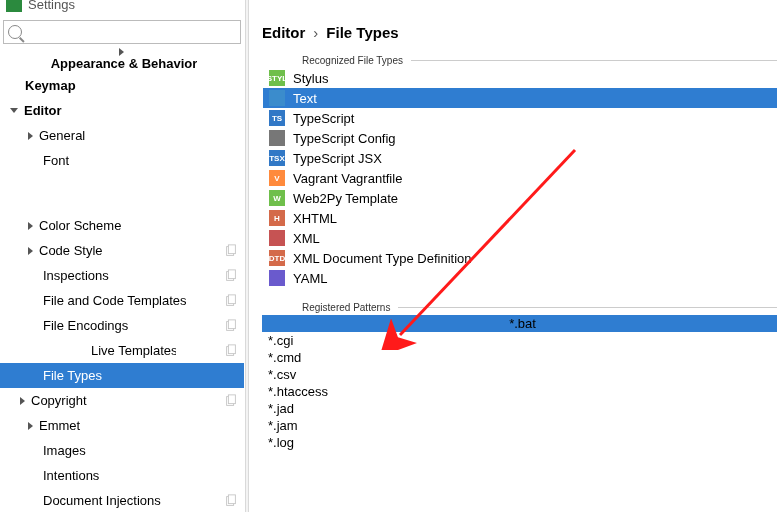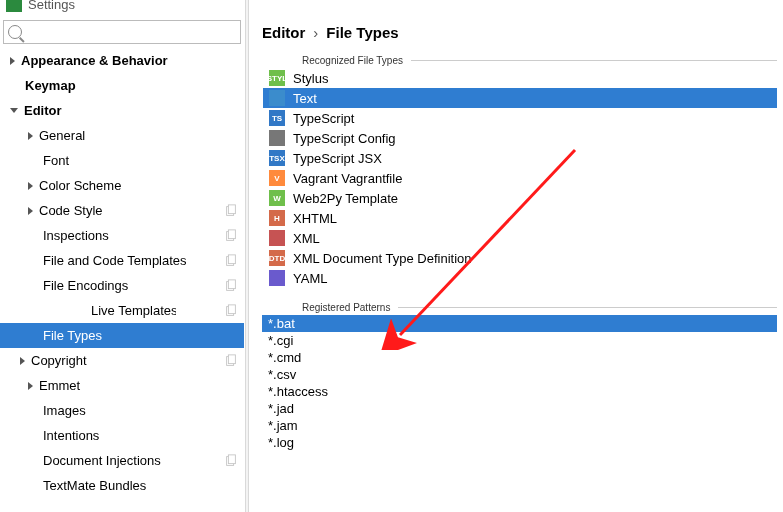--- a/index.html
+++ b/index.html
@@ -25,58 +25,58 @@
 .breadcrumb { font-size: 15px; font-weight: bold; display: flex; align-items: center; gap: 8px; margin-bottom: 14px; }
 .breadcrumb .sep { font-weight: normal; color: #555; }
 .section { margin-bottom: 10px; }
 .section-header { display: flex; align-items: center; gap: 8px; font-size: 10px; color: #333; margin-bottom: 2px; margin-left: 40px; }
 .section-header .line { flex: 1; height: 1px; background: #ccc; }
 .ft-list { border-left: 1px solid #fff; }
 .ft-row { display: flex; align-items: center; height: 20px; padding-left: 6px; gap: 8px; cursor: pointer; }
 .ft-row.selected { background: #2f7dd1; color: #fff; }
 .ft-icon { width: 16px; height: 16px; display: inline-flex; align-items: center; justify-content: center; font-size: 8px; font-weight: bold; color: #fff; border-radius: 0; }
 .pat-row { height: 17px; padding-left: 6px; display: flex; align-items: center; cursor: pointer; }
-.pat-row.selected { background: #2f7dd1; color: #ffffff; }
+.pat-row.selected { background: #2f7dd1; color: #000000; justify-content: center; }
 .arrow-annotation { position: absolute; pointer-events: none; }
 </style>
 </head>
 <body>
 
 <div class="titlebar">
   <span class="titlebar-icon"></span>
   <span>Settings</span>
 </div>
 
 <div class="search-row">
   <span class="lens"></span>
   <input type="text" placeholder="" style="">
 </div>
 
 <div class="sidebar" id="sidebar">
-    <div class="sb-item" style="padding-left: 10px; font-weight: bold;">
+    <div class="sb-item" style="padding-left: 10px; font-weight: bold; flex-direction: column;">
       <span class="sb-arrow right"></span>
       <span class="sb-label">Appearance &amp; Behavior</span>
     </div>
     <div class="sb-item" style="padding-left: 10px; font-weight: bold;">
       <span class="sb-arrow none"></span>
       <span class="sb-label">Keymap</span>
     </div>
     <div class="sb-item" style="padding-left: 10px; font-weight: bold;">
       <span class="sb-arrow down"></span>
       <span class="sb-label">Editor</span>
     </div>
     <div class="sb-item" style="padding-left: 28px;">
       <span class="sb-arrow right"></span>
       <span class="sb-label">General</span>
     </div>
     <div class="sb-item" style="padding-left: 28px;">
       <span class="sb-arrow none"></span>
       <span class="sb-label">Font</span>
     </div>
-    <div class="sb-item" style="padding-left: 28px;">
+    <div class="sb-item" style="padding-left: 28px; margin-top: 40px;">
       <span class="sb-arrow right"></span>
       <span class="sb-label">Color Scheme</span>
     </div>
     <div class="sb-item" style="padding-left: 28px;">
       <span class="sb-arrow right"></span>
       <span class="sb-label">Code Style</span>
       <span class="sb-copy"><svg viewBox="0 0 16 16">
           <rect x="3" y="3" width="8" height="10" fill="none" stroke="#888" stroke-width="1"></rect>
           <rect x="5" y="1" width="8" height="10" fill="#fff" stroke="#888" stroke-width="1"></rect>
         </svg></span>

